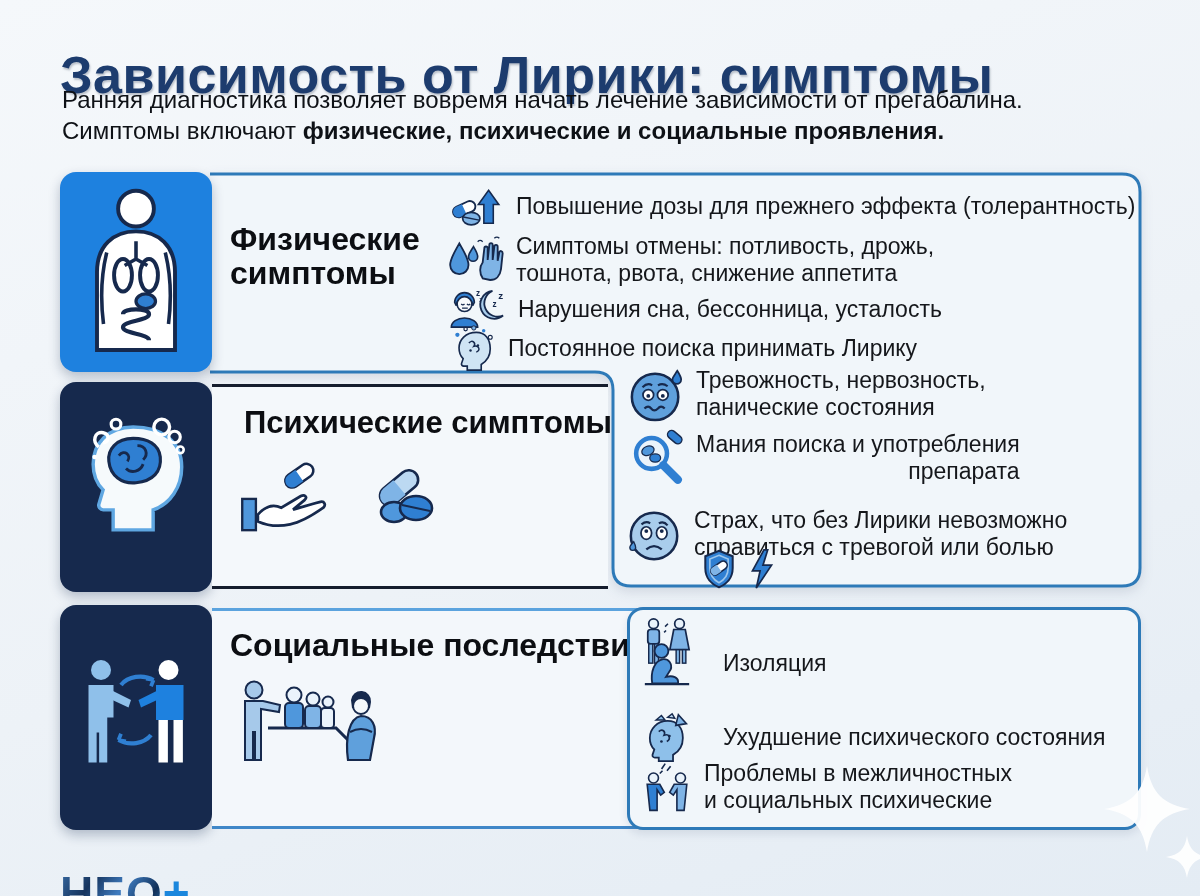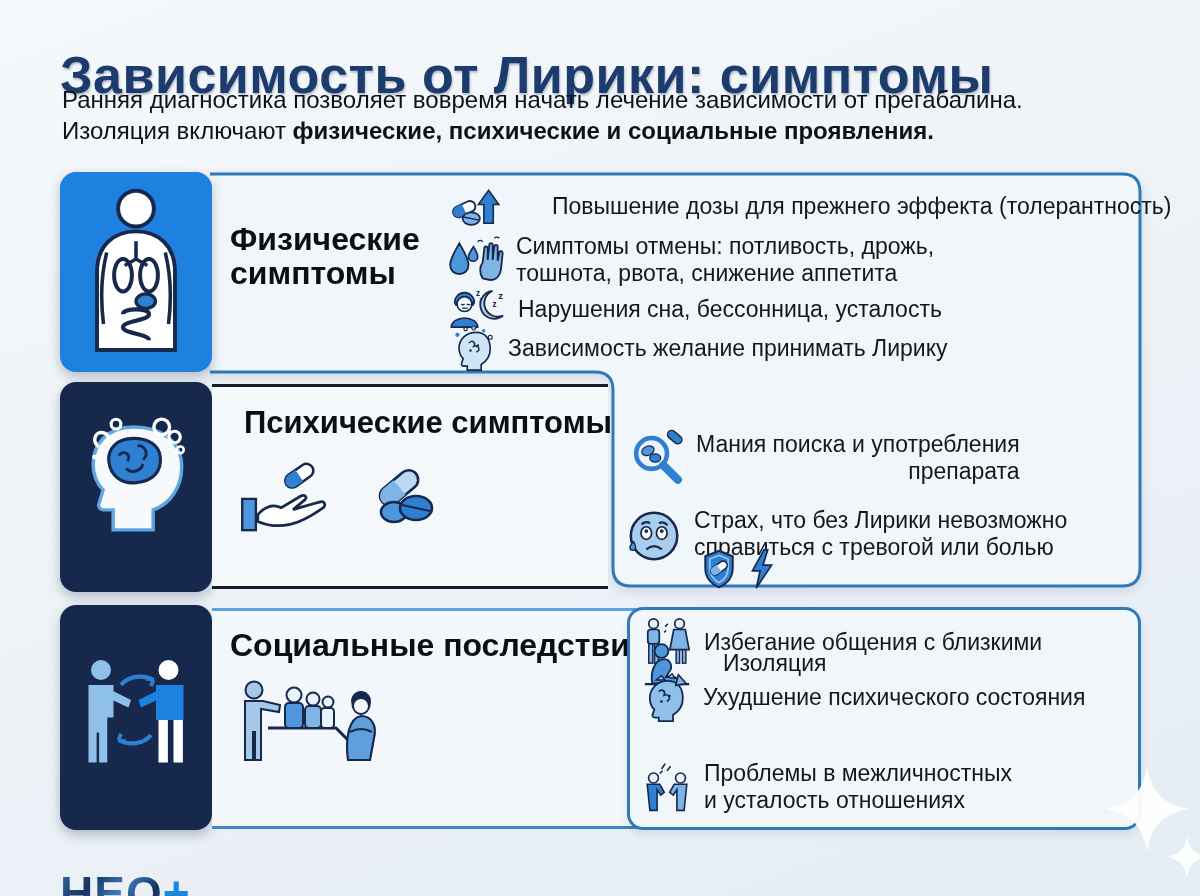--- a/index.html
+++ b/index.html
@@ -53,21 +53,21 @@
   .sparkle{opacity:.95;}
 </style>
 </head>
 <body>
 
 <div class="canvas">
 
   <h1 class="abs main-title">Зависимость от Лирики: симптомы</h1>
   <div class="abs subtitle">
     <div>Ранняя диагностика позволяет вовремя начать лечение зависимости от прегабалина.</div>
-    <div><span>Изоляция включают </span><b>физические, психические и социальные проявления.</b></div>
+    <div><span>Симптомы включают </span><b>физические, психические и социальные проявления.</b></div>
   </div>
 
   <svg class="abs lshape" width="1090" height="425" viewBox="0 0 1090 425">
     <path d="M153 5 H1065 Q1083 5 1083 23 V399 Q1083 417 1065 417 H574 Q556 417 556 399 V221 Q556 203 538 203 H153" fill="#f1f6fa" stroke="#2e7ab8" stroke-width="3"></path>
   </svg>
 
   <div class="abs sq sq-blue"></div>
   <svg class="abs" style="left:84px;top:186px;" width="104" height="172" viewBox="0 0 64 104">
     <circle cx="32" cy="13" r="11" fill="#fff" stroke="#16294d" stroke-width="2.4"></circle>
     <path d="M8 100 L8 52 C8 36 18 27 32 27 C46 27 56 36 56 52 L56 100 Z" fill="#fff" stroke="#16294d" stroke-width="2.4"></path>
@@ -77,21 +77,21 @@
     <ellipse cx="24" cy="54" rx="5.5" ry="10" fill="none" stroke="#16294d" stroke-width="2.4"></ellipse>
     <ellipse cx="40" cy="54" rx="5.5" ry="10" fill="none" stroke="#16294d" stroke-width="2.4"></ellipse>
     <ellipse cx="38" cy="70" rx="6" ry="4.5" fill="#2f7fd2" stroke="#16294d" stroke-width="2"></ellipse>
     <path d="M24 78 C24 74 40 74 40 78 C40 82 24 82 24 86 C24 90 40 90 40 94" fill="none" stroke="#16294d" stroke-width="2.6"></path>
   </svg>
   <div class="abs sec-title s1-title">
     <div>Физические</div>
     <div>симптомы</div>
   </div>
 
-  <div class="abs row" style="left:446px;top:185px;height:42px;gap:36px;">
+  <div class="abs row" style="left:446px;top:185px;height:42px;">
     <span class="ic">
       <svg width="60" height="44" viewBox="0 0 72 56">
         <g transform="rotate(-25 21 32)">
           <rect x="6" y="25" width="30" height="14" rx="7" fill="#fff" stroke="#16294d" stroke-width="2.4"></rect>
           <path d="M13 25 h8 v14 h-8 a7 7 0 0 1 0 -14 Z" fill="#2f7fd2"></path>
         </g>
         <ellipse cx="30" cy="44" rx="11" ry="8" fill="#7fb4e6" stroke="#16294d" stroke-width="2.2"></ellipse>
         <path d="M20 42 L40 46" stroke="#16294d" stroke-width="1.8"></path>
         <path d="M52 8 L65 26 H58 V50 H46 V26 H39 Z" fill="#2f7fd2" stroke="#16294d" stroke-width="2"></path>
       </svg>
@@ -143,21 +143,21 @@
         <circle cx="21" cy="5" r="2.1" fill="#fff" stroke="#16294d" stroke-width="1.4"></circle>
         <circle cx="31" cy="3.6" r="2.6" fill="#7fb4e6" stroke="#16294d" stroke-width="1.2"></circle>
         <circle cx="43" cy="7" r="2.1" fill="#2f7fd2"></circle>
         <circle cx="51" cy="15" r="2.4" fill="#fff" stroke="#16294d" stroke-width="1.4"></circle>
         <path d="M25 22 c4 -5 9 0 6 4 c6 -2 9 5 3 7" fill="none" stroke="#16294d" stroke-width="1.8"></path>
         <circle cx="27" cy="31" r="1.5" fill="#16294d"></circle>
         <circle cx="36" cy="25" r="1.5" fill="#16294d"></circle>
       </svg>
     </span>
     <div class="itxt">
-        <div>Зависимость желание принимать Лирику</div>
+        <div>Постоянное поиска принимать Лирику</div>
       </div>
   </div>
 
   <div class="abs sq sq-navy1"></div>
   <svg class="abs" style="left:76px;top:412px;" width="120" height="130" viewBox="0 0 84 90">
     <path d="M40 10 C22 10 12 22 12 36 C12 44 15 50 19 54 L16 64 C15.5 66 17 68 19 68 L26 68 L26 82 L54 82 L54 68 C66 64 74 52 74 38 C74 20 60 10 40 10 Z" fill="#f6fafc" stroke="#5fa7e2" stroke-width="2.4"></path>
     <path d="M40 18 C28 18 22 26 23 34 C24 44 32 50 42 49 C54 48 60 41 59 31 C58 22 50 18 40 18 Z" fill="#2f7fd2" stroke="#16294d" stroke-width="2.2"></path>
     <path d="M30 30 c4 -5 9 0 6 4 M43 23 c6 0 8 6 4 10 M35 39 c4 4 10 2 12 -3" fill="none" stroke="#16294d" stroke-width="2"></path>
     <path d="M16 24 C11 20 13 13 19 14 C24 15 23 21 19 21" fill="none" stroke="#fff" stroke-width="2.4"></path>
     <circle cx="28" cy="8" r="3.4" fill="none" stroke="#fff" stroke-width="2.2"></circle>
@@ -181,20 +181,38 @@
   <svg class="abs" style="left:364px;top:458px;" width="80" height="74" viewBox="0 0 80 74">
     <g transform="rotate(-40 34 30)">
       <rect x="13" y="21" width="44" height="19" rx="9.5" fill="#bcd9f2" stroke="#16294d" stroke-width="2.6"></rect>
       <path d="M22.5 21 h13 v19 h-13 a9.5 9.5 0 0 1 0 -19 Z" fill="#7fb4e6"></path>
     </g>
     <ellipse cx="30" cy="54" rx="13" ry="10" fill="#4f97dc" stroke="#16294d" stroke-width="2.6"></ellipse>
     <ellipse cx="52" cy="50" rx="16" ry="12" fill="#2f7fd2" stroke="#16294d" stroke-width="2.6"></ellipse>
     <path d="M38 47 L66 53" stroke="#16294d" stroke-width="2"></path>
   </svg>
 
+  <div class="abs row" style="left:628px;top:364px;height:60px;">
+    <span class="ic">
+      <svg width="58" height="58" viewBox="0 0 60 60">
+        <circle cx="28" cy="33" r="24" fill="#5fa0dc" stroke="#16294d" stroke-width="2.6"></circle>
+        <path d="M15 23 q5 -5 10 -2 M31 21 q5 -3 10 1" fill="none" stroke="#16294d" stroke-width="2.2"></path>
+        <circle cx="21" cy="31" r="5.5" fill="#fff" stroke="#16294d" stroke-width="1.8"></circle>
+        <circle cx="36" cy="31" r="5.5" fill="#fff" stroke="#16294d" stroke-width="1.8"></circle>
+        <circle cx="21" cy="32" r="2" fill="#16294d"></circle>
+          <circle cx="36" cy="32" r="2" fill="#16294d"></circle>
+        <path d="M17 45 q4 -4 7 0 q3 4 7 0 q3 -4 7 0" fill="none" stroke="#16294d" stroke-width="2.2"></path>
+        <path d="M51 6 C53.5 10 55 12.5 55 15 a4.5 4.5 0 0 1 -9 0 C46 12.5 48.5 10 51 6 Z" fill="#2f7fd2" stroke="#16294d" stroke-width="1.8"></path>
+      </svg>
+    </span>
+    <div class="itxt">
+      <div>Тревожность, нервозность,</div>
+      <div>панические состояния</div>
+    </div>
+  </div>
 
   <div class="abs row" style="left:628px;top:428px;height:60px;text-align:right;">
     <span class="ic">
       <svg width="58" height="58" viewBox="0 0 64 64">
         <g transform="rotate(40 52 10)">
           <rect x="42" y="5" width="18" height="9" rx="4.5" fill="#2f7fd2" stroke="#16294d" stroke-width="1.6"></rect>
         </g>
         <circle cx="26" cy="27" r="17" fill="#eaf3fb" stroke="#2f7fd2" stroke-width="5"></circle>
         <ellipse cx="22" cy="24" rx="7" ry="5" fill="#4f97dc" stroke="#16294d" stroke-width="1.4" transform="rotate(-20 22 24)"></ellipse>
         <ellipse cx="30" cy="32" rx="6" ry="4.5" fill="#2f7fd2" stroke="#16294d" stroke-width="1.4"></ellipse>
@@ -287,39 +305,36 @@
         <rect x="8" y="13" width="12" height="15" rx="3" fill="#7fb4e6" stroke="#16294d" stroke-width="1.8"></rect>
         <rect x="9" y="28" width="4.2" height="20" fill="#7fb4e6" stroke="#16294d" stroke-width="1.5"></rect>
         <rect x="15" y="28" width="4.2" height="20" fill="#7fb4e6" stroke="#16294d" stroke-width="1.5"></rect>
         <path d="M26 10 l3 -3 M25 16 l2 -2" stroke="#16294d" stroke-width="1.6"></path>
         <circle cx="41" cy="7" r="5" fill="#eaf3fb" stroke="#16294d" stroke-width="1.8"></circle>
         <path d="M35 13 H47 L51 34 H31 Z" fill="#7fb4e6" stroke="#16294d" stroke-width="1.8"></path>
         <rect x="37.5" y="34" width="3.6" height="14" fill="#7fb4e6" stroke="#16294d" stroke-width="1.5"></rect>
         <rect x="44" y="34" width="3.6" height="14" fill="#7fb4e6" stroke="#16294d" stroke-width="1.5"></rect>
       </svg>
     </span>
-    <div class="itxt">
-        <div>Избегание общения с близкими</div>
-      </div>
   </div>
 
   <div class="abs row" style="left:640px;top:640px;height:46px;gap:19px;">
     <span class="ic">
       <svg width="54" height="48" viewBox="0 0 56 52">
         <line x1="4" y1="49" x2="52" y2="49" stroke="#16294d" stroke-width="2.4"></line>
         <circle cx="22" cy="13" r="7.5" fill="#4f97dc" stroke="#16294d" stroke-width="2"></circle>
         <path d="M12 48 C10 36 14 24 23 22 C30 21 34 27 32 33 L27 41 C35 39 40 42 40 46 L40 48 Z" fill="#4f97dc" stroke="#16294d" stroke-width="2"></path>
       </svg>
     </span>
     <div class="itxt">
         <div>Изоляция</div>
       </div>
   </div>
 
-  <div class="abs row" style="left:637px;top:672px;height:50px;">
+  <div class="abs row" style="left:637px;top:712px;height:50px;gap:20px;">
     <span class="ic">
       <svg width="56" height="50" viewBox="0 0 60 56">
         <path d="M33 10 C21 10 13 19 13 29 C13 35 15 39 18 42 L16 48 C15.6 49.6 17 51 18.6 51 L23 51 L23 55 L39 55 L39 48 C46 44 50 39 50 29 C50 18 44 10 33 10 Z" fill="#8ec0ea" stroke="#16294d" stroke-width="2"></path>
         <path d="M20 9 l6 -5 4 5 Z" fill="#8ec0ea" stroke="#16294d" stroke-width="1.6"></path>
         <path d="M33 6 l5 -4 3 5 Z" fill="#bcd9f2" stroke="#16294d" stroke-width="1.6"></path>
         <path d="M45 3 l9 10 -12 2 Z" fill="#7fb4e6" stroke="#16294d" stroke-width="1.8"></path>
         <path d="M23 22 c4 -4 8 0 6 4 c6 -2 8 4 3 7" fill="none" stroke="#16294d" stroke-width="1.8"></path>
         <circle cx="26" cy="33" r="1.5" fill="#16294d"></circle>
         <circle cx="35" cy="27" r="1.5" fill="#16294d"></circle>
       </svg>
@@ -334,21 +349,21 @@
       <svg width="54" height="54" viewBox="0 0 60 56">
         <path d="M24 8 l4 -6 M30 10 l4 -5 M22 13 l3 -3" stroke="#16294d" stroke-width="1.8" fill="none"></path>
         <circle cx="15" cy="18" r="5.5" fill="#eaf3fb" stroke="#16294d" stroke-width="1.8"></circle>
         <path d="M8 25 H22 L27 34 L23 37 L19 31 L19 54 H11 Z" fill="#2f7fd2" stroke="#16294d" stroke-width="1.8"></path>
         <circle cx="45" cy="18" r="5.5" fill="#eaf3fb" stroke="#16294d" stroke-width="1.8"></circle>
         <path d="M52 25 H38 L33 34 L37 37 L41 31 L41 54 H49 Z" fill="#7fb4e6" stroke="#16294d" stroke-width="1.8"></path>
       </svg>
     </span>
     <div class="itxt">
       <div>Проблемы в межличностных</div>
-      <div>и усталость отношениях</div>
+      <div>и социальных психические</div>
     </div>
   </div>
 
   <div class="abs logo">
     <span class="neo">НЕО</span><span class="plus">+</span>
   </div>
 
   <svg class="abs sparkle" style="left:1104px;top:766px;" width="86" height="86" viewBox="0 0 84 84">
     <path d="M42 0 C46 26 58 38 84 42 C58 46 46 58 42 84 C38 58 26 46 0 42 C26 38 38 26 42 0 Z" fill="#ffffff"></path>
   </svg>

